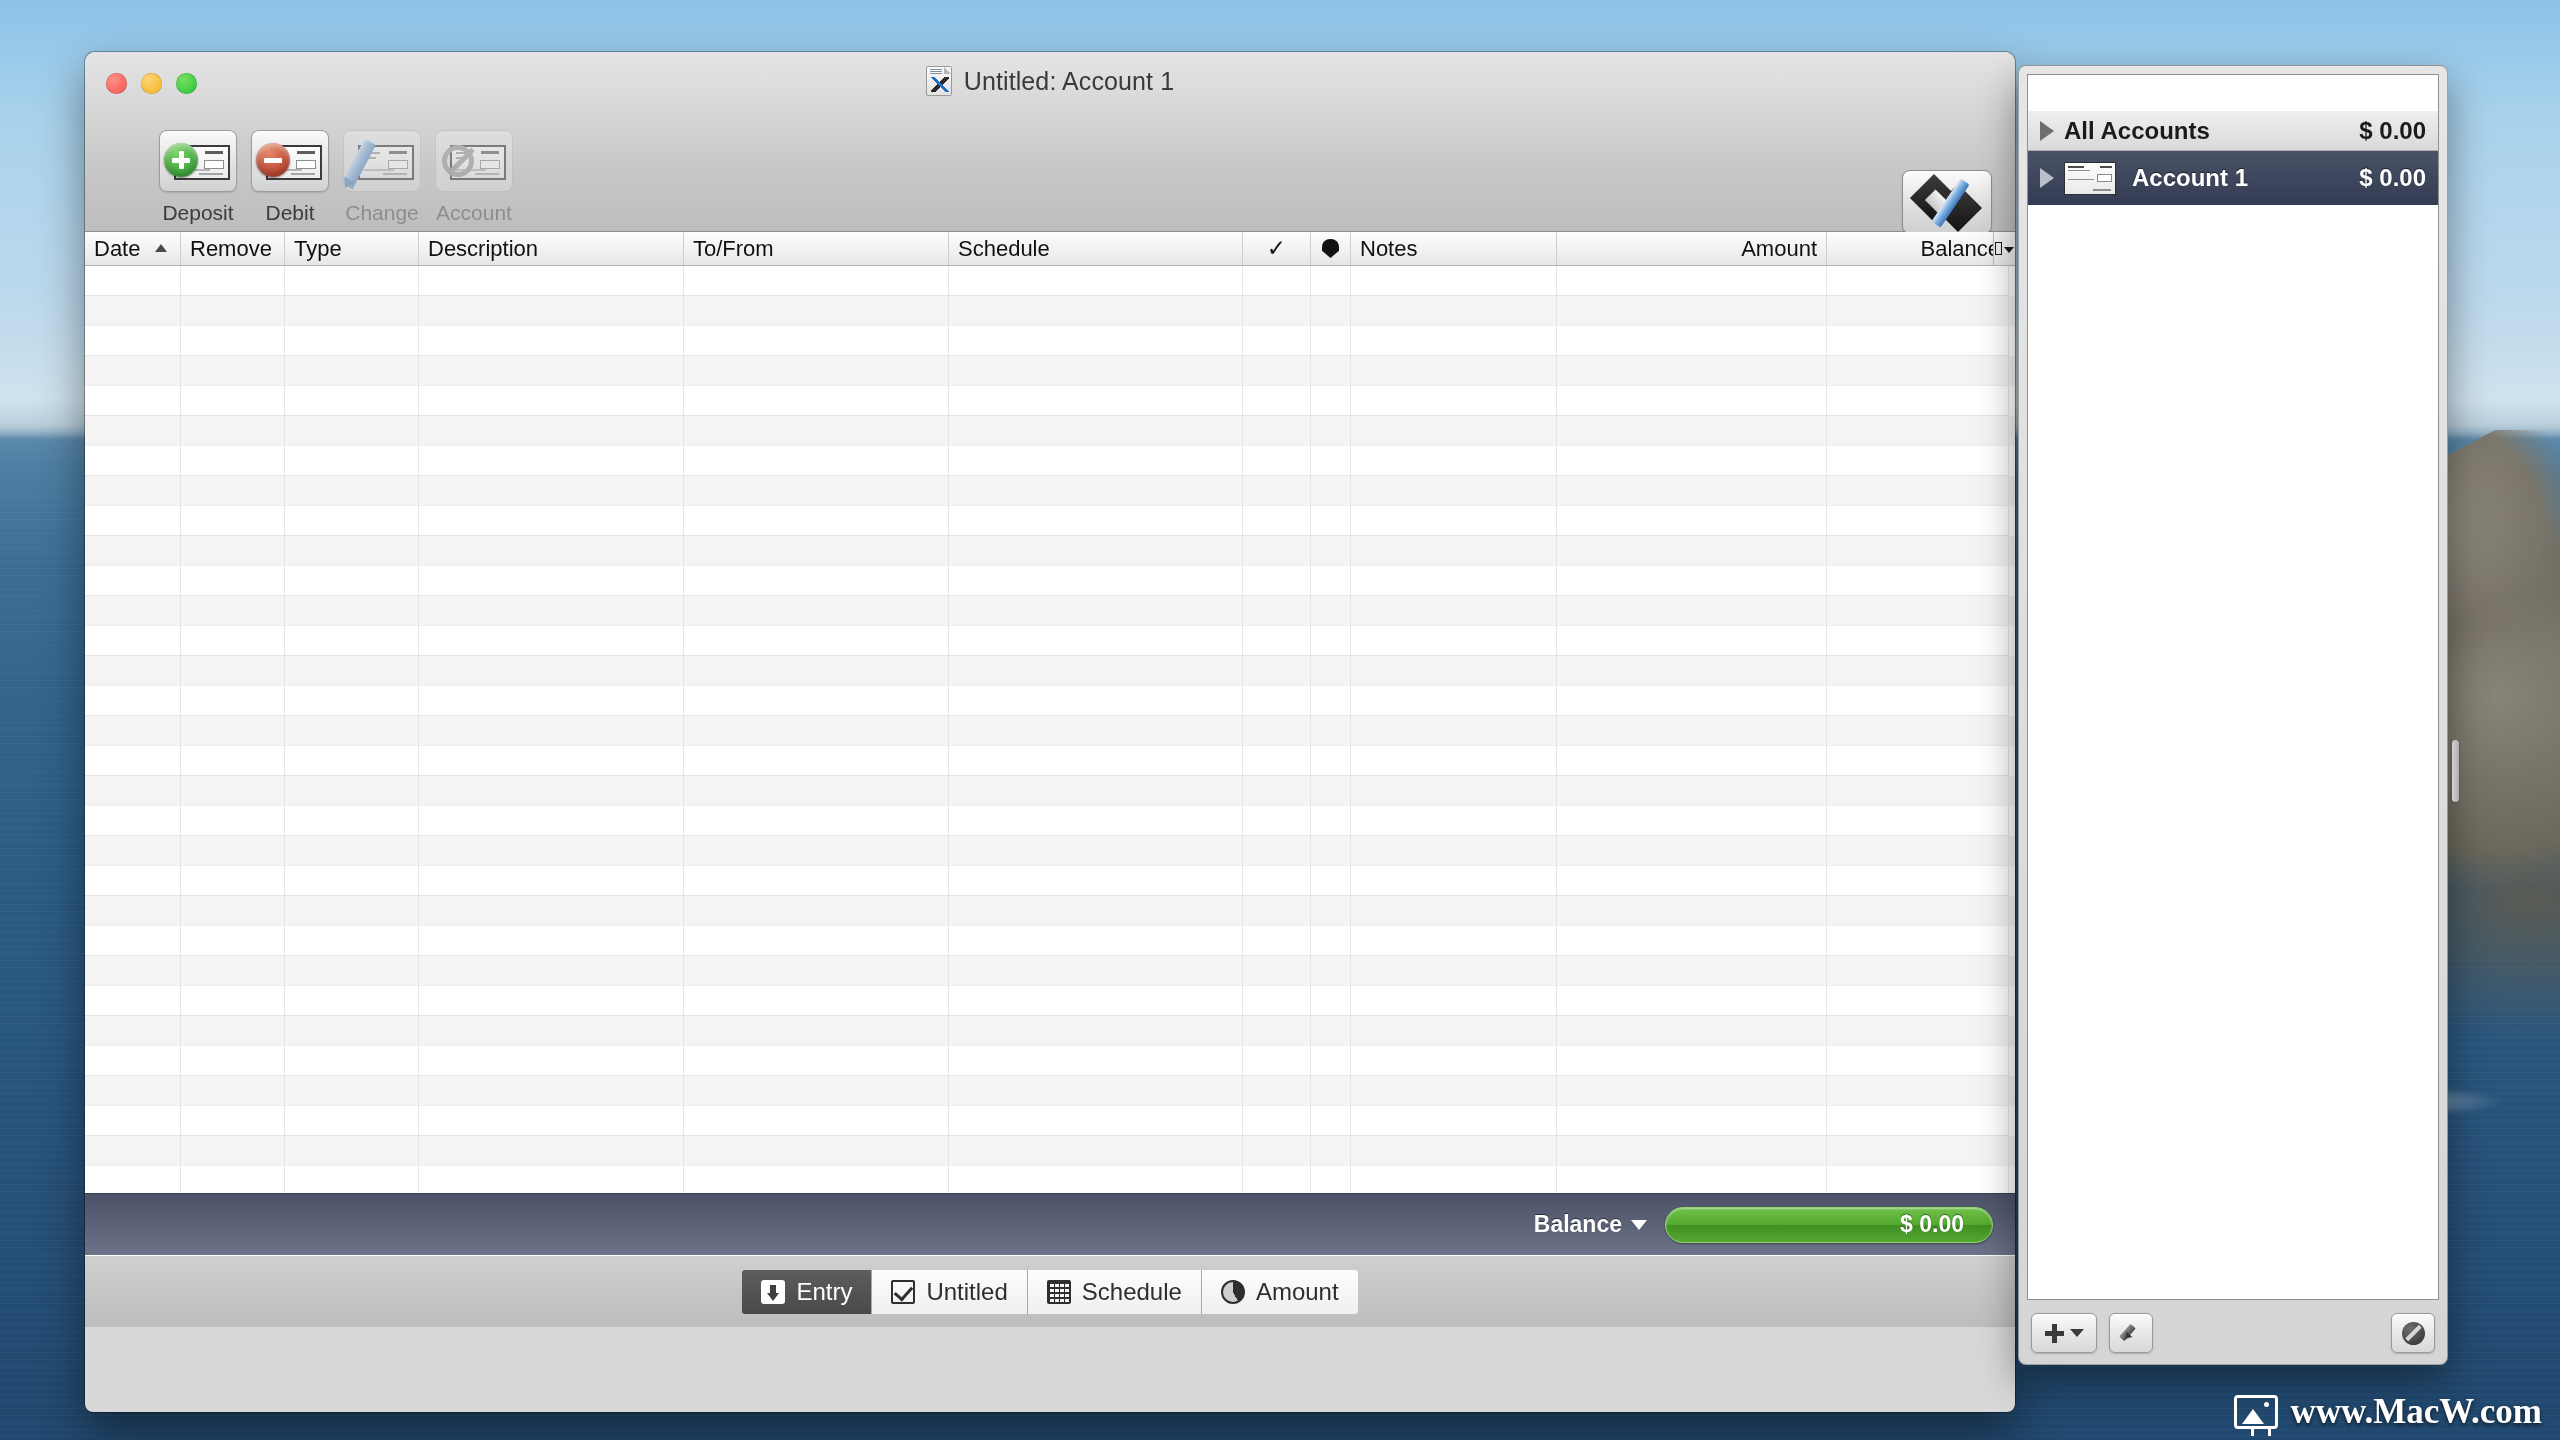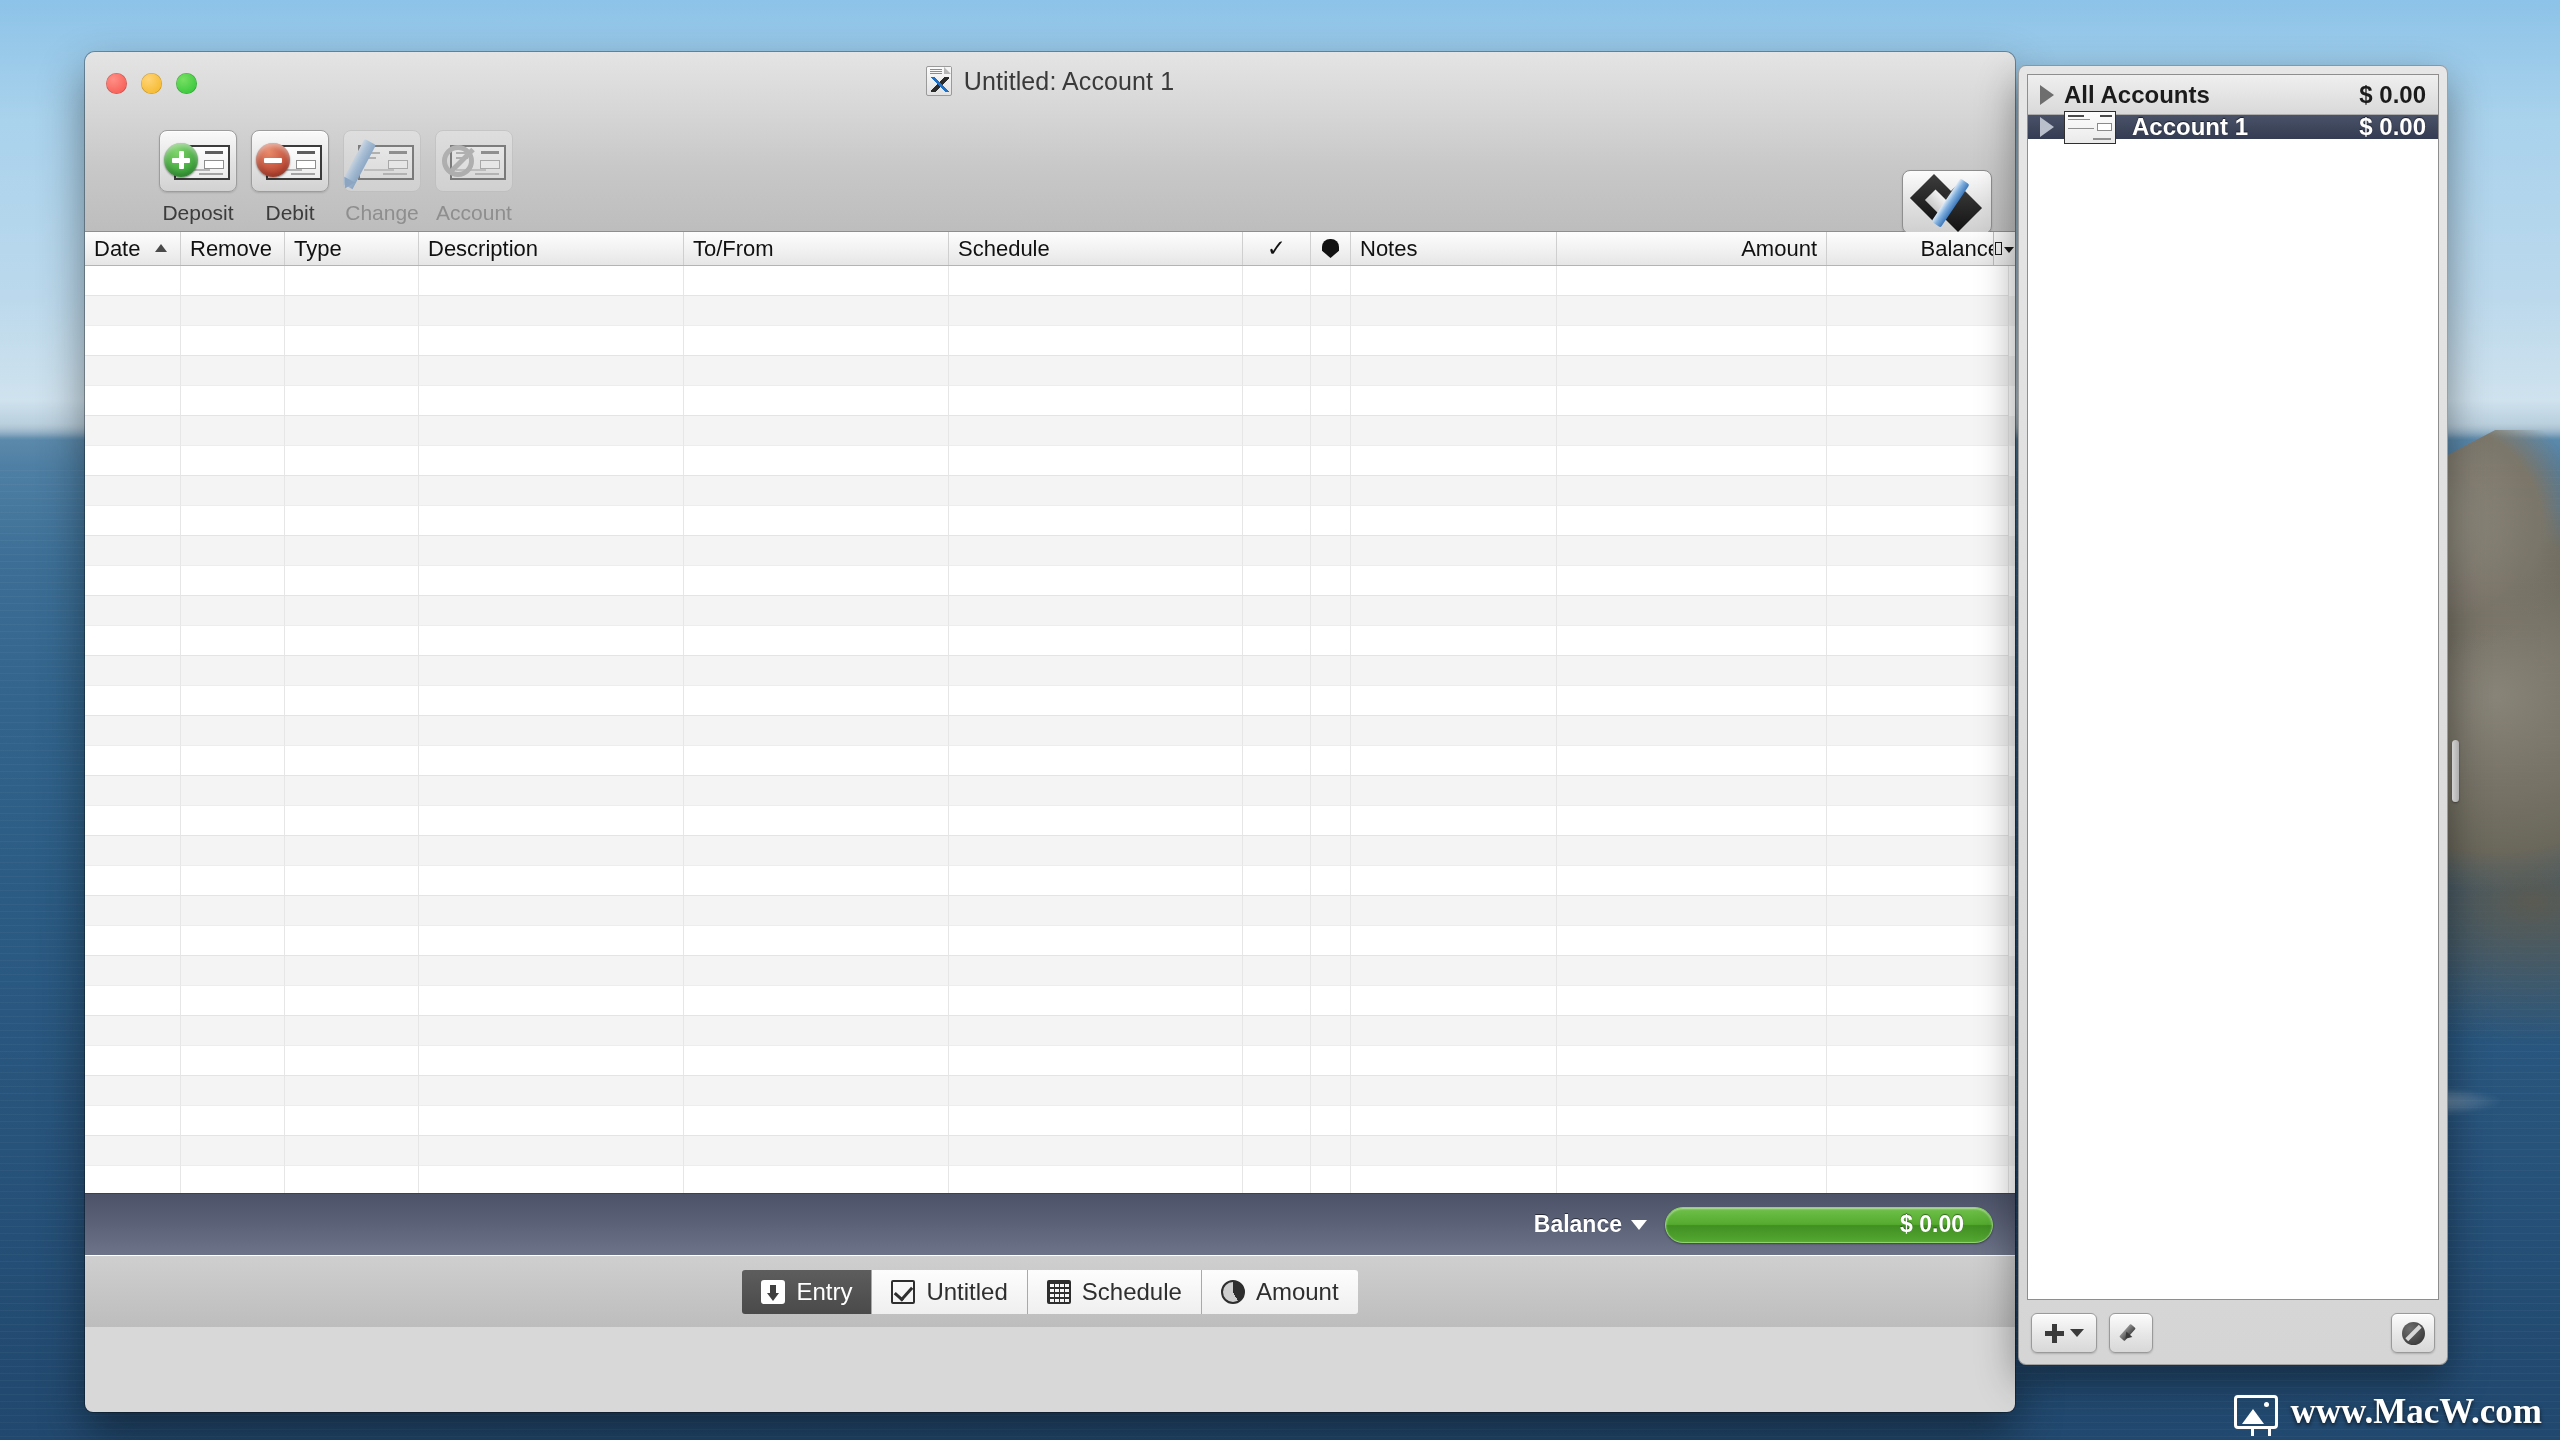--- a/index.html
+++ b/index.html
@@ -252,26 +252,26 @@
     border-radius:8px; border:1px solid rgba(0,0,0,.30);
     box-shadow:0 16px 40px rgba(0,0,0,.42);
     padding:8px; display:flex; flex-direction:column;
   }
   #drawerlist{
     flex:1; background:#fff; border:1px solid #8e8e8e; overflow:hidden;
   }
   .arow{ display:flex; align-items:center; height:40px; padding:0 12px; gap:10px; }
   .arow.group{
     background:linear-gradient(to bottom,#efefef,#d9d9d9); border-bottom:1px solid #adadad;
-    font-weight:bold; font-size:24px; color:#1b1b1b;
+    font-weight:bold; font-size:24px; color:#1b1b1b;margin-top:36px;
   }
   .arow.item{
     background:linear-gradient(to bottom,#4a5268,#333c52);
     color:#fff; font-weight:bold; font-size:24px; text-shadow:0 -1px 1px rgba(0,0,0,.6);
-    height:24px;
+    height:54px;
   }
   .disc{ width:0;height:0;border-top:10px solid transparent;border-bottom:10px solid transparent;
          border-left:14px solid #6e6e6e; flex:0 0 auto; }
   .arow.item .disc{ border-left-color:#b9bfcb; }
   .arow .nm{ flex:1; }
   .arow.item .nm{ margin-left:6px; }
   .arow .amt{ }
   .minicheck{
     width:52px; height:33px; background:linear-gradient(to bottom,#fdfdfd,#eaeaea);
     border:1.5px solid #2f2f2f; position:relative; flex:0 0 auto;

